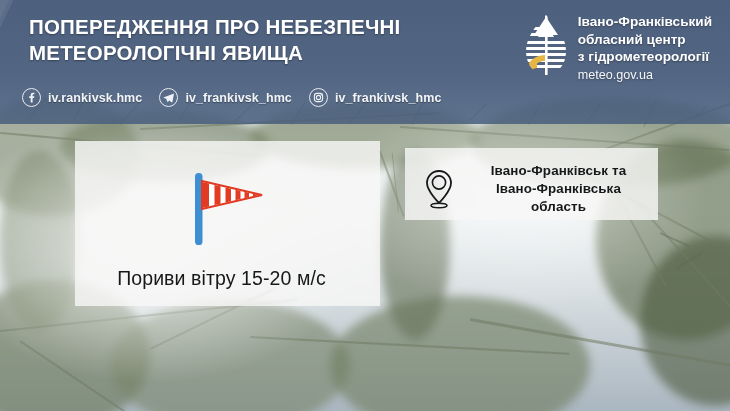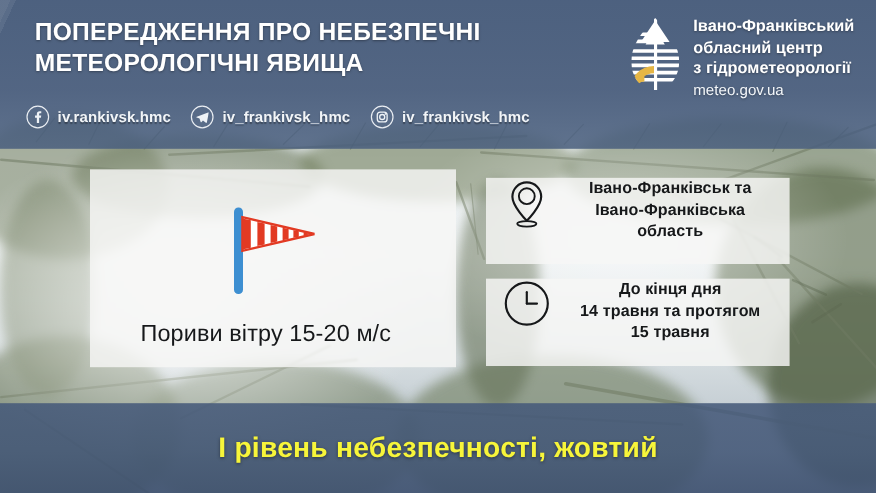--- a/index.html
+++ b/index.html
@@ -169,22 +169,23 @@
     bottom: 16px;
     text-align: center;
     color: #16181a;
     font-size: 19.5px;
     font-weight: normal;
     letter-spacing: .1px;
   }
 
   .card-inner {
     display: flex;
+    align-items: center;
     height: 100%;
-    padding: 0 12px 0 10px;
+    padding: 10px 12px 0 10px;
     box-sizing: border-box;
     gap: 8px;
   }
   .card-icon { flex: 0 0 auto; width: 48px; display: flex; justify-content: center; }
   .card-text {
     flex: 1 1 auto;
     text-align: center;
     color: #16181a;
     font-size: 13.4px;
     font-weight: bold;
@@ -367,32 +368,15 @@
           <path d="M18 4 C11 4 6 9.4 6 16 C6 24 18 36 18 36 C18 36 30 24 30 16 C30 9.4 25 4 18 4 Z" stroke="#16181a" stroke-width="1.8" fill="none"></path>
           <circle cx="18" cy="15.5" r="6.6" stroke="#16181a" stroke-width="1.6" fill="none"></circle>
           <ellipse cx="18" cy="38.5" rx="8" ry="2.3" stroke="#16181a" stroke-width="1.5" fill="none"></ellipse>
         </svg>
       </span>
       <div class="card-text">Івано-Франківськ та
 Івано-Франківська область</div>
     </div>
   </div>
 
-  <div class="panel panel-card card-time">
-    <div class="card-inner">
-      <span class="card-icon">
-        <svg width="42" height="42" viewBox="0 0 42 42" fill="none">
-          <circle cx="21" cy="21" r="17.5" stroke="#16181a" stroke-width="1.8" fill="none"></circle>
-          <path d="M21 21 L21 11.5" stroke="#16181a" stroke-width="1.8" stroke-linecap="round"></path>
-          <path d="M21 21 L29.5 21" stroke="#16181a" stroke-width="1.8" stroke-linecap="round"></path>
-        </svg>
-      </span>
-      <div class="card-text">До кінця дня
-14 травня та протягом
-15 травня</div>
-    </div>
-  </div>
-
-  <div class="bottom-band">
-    <span class="bottom-text">І рівень небезпечності, жовтий</span>
-  </div>
+
 
 </div>
 
 </body></html>

